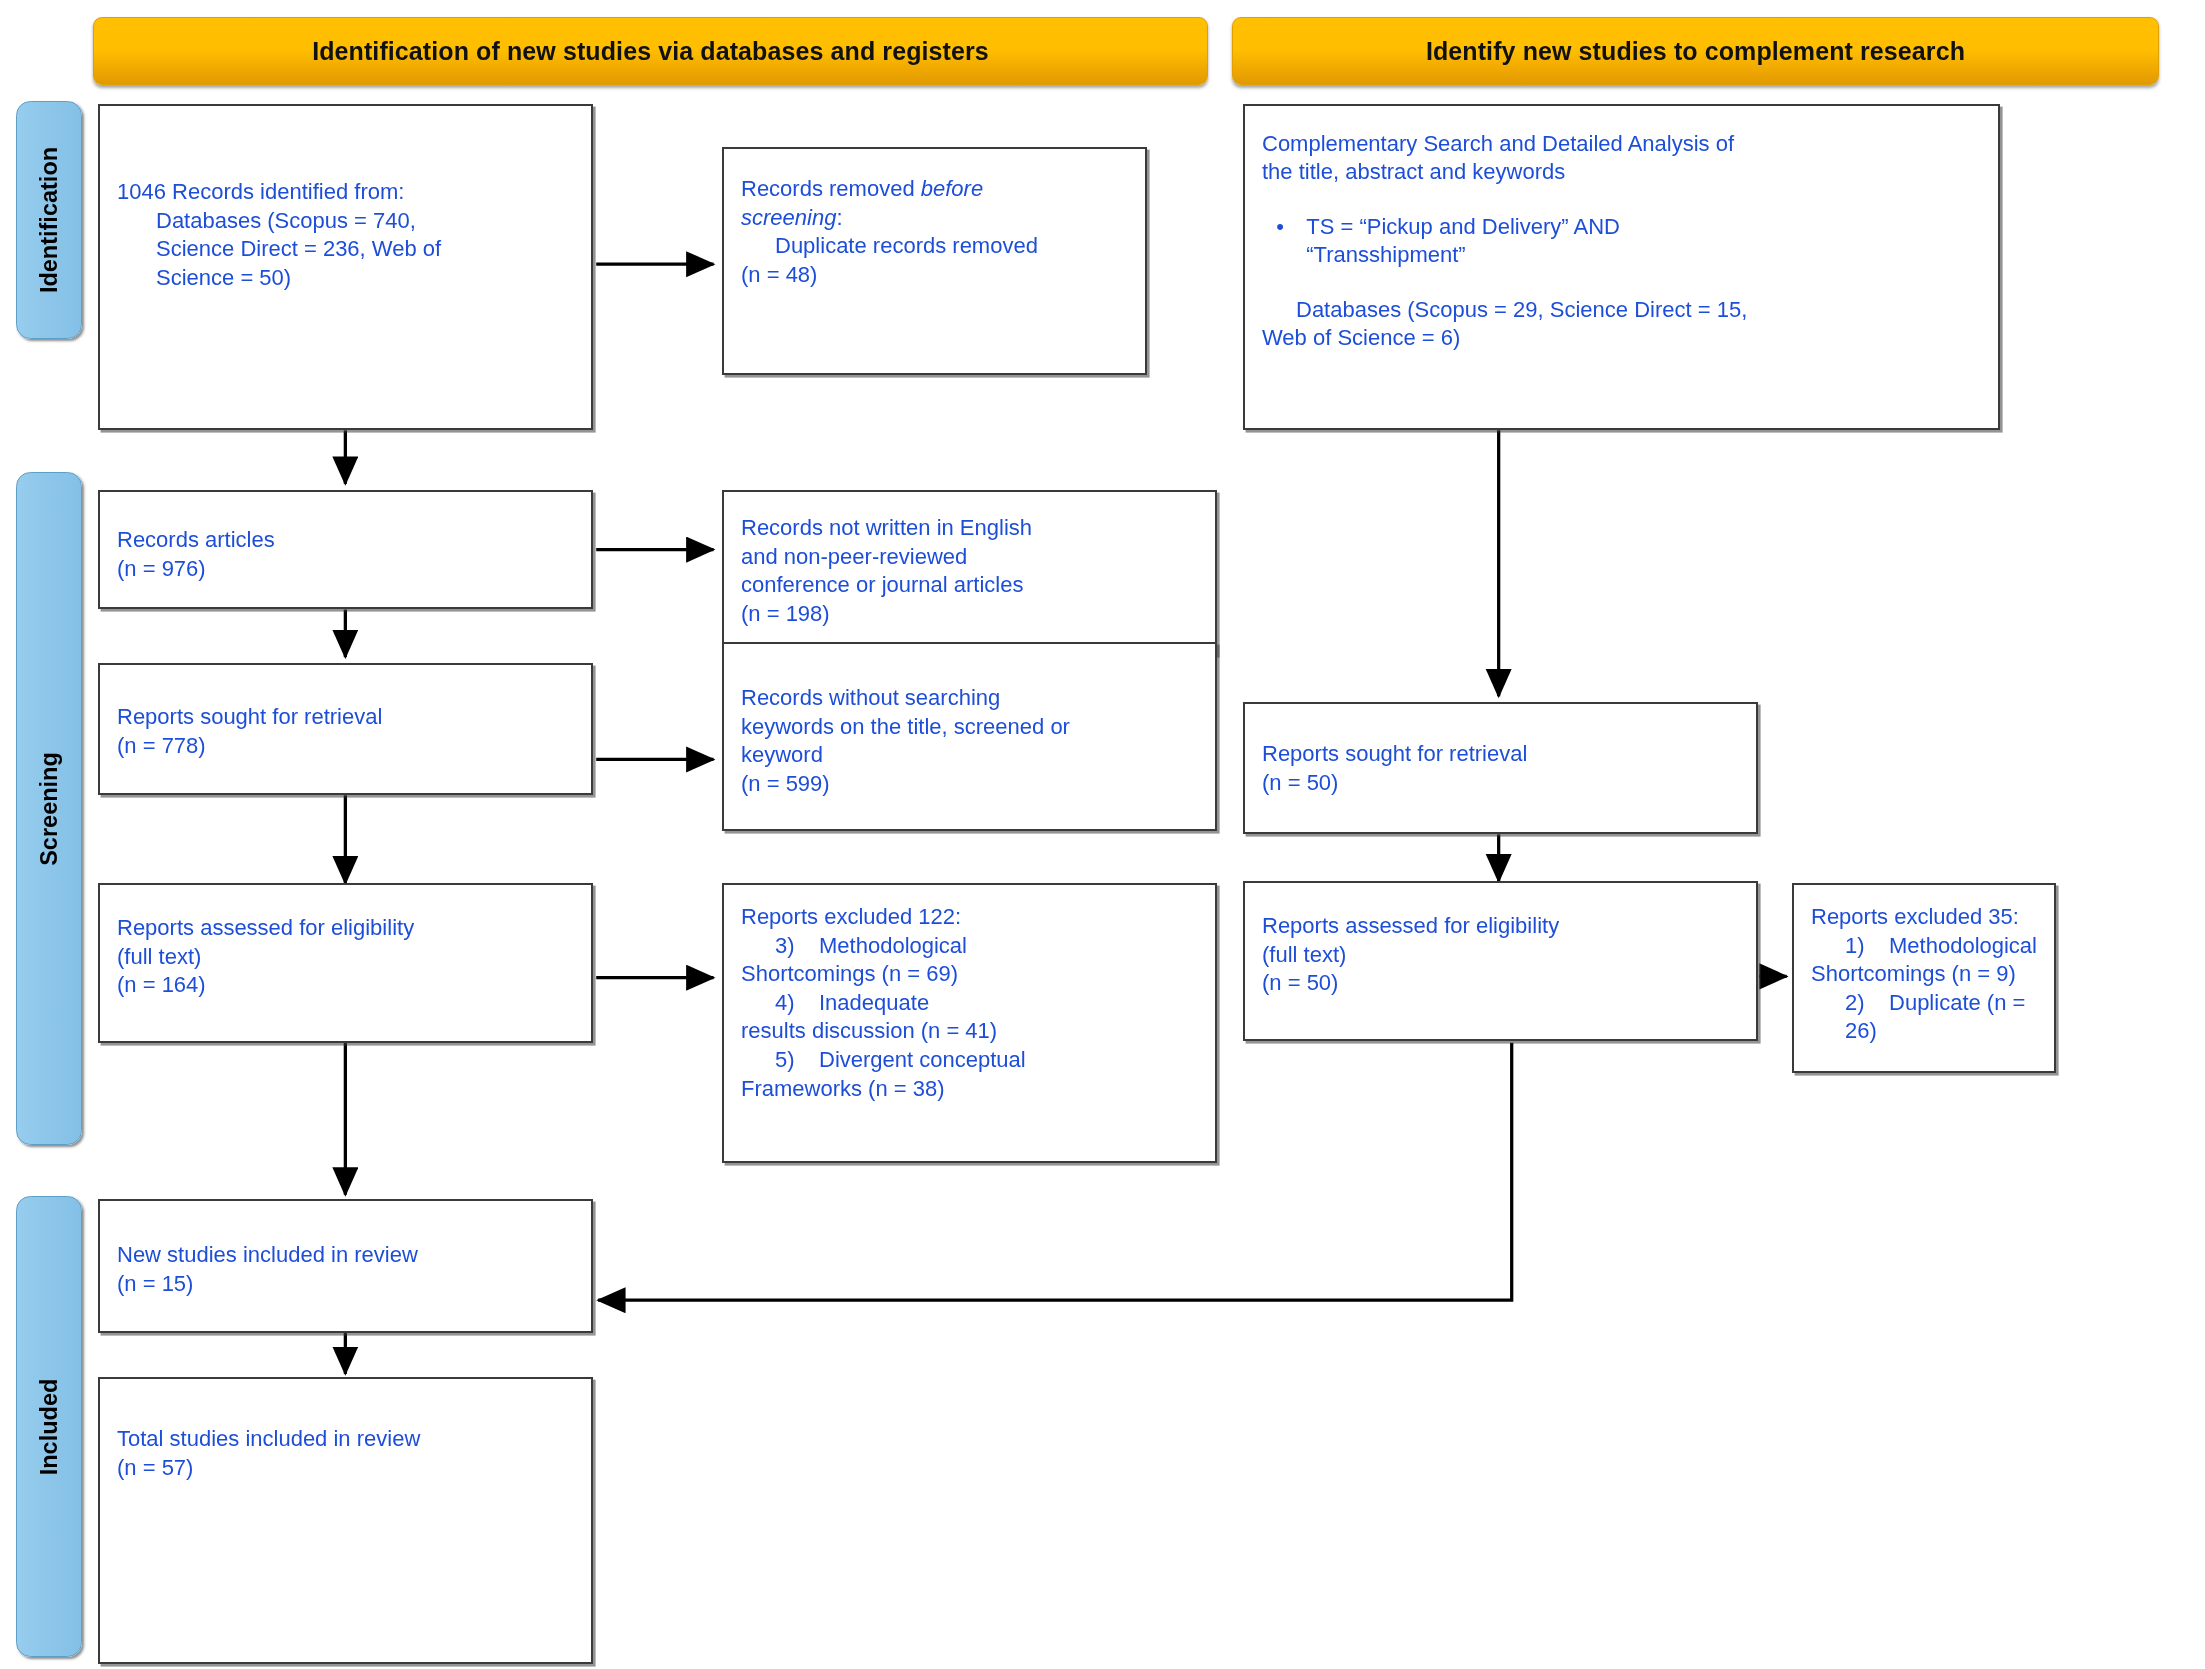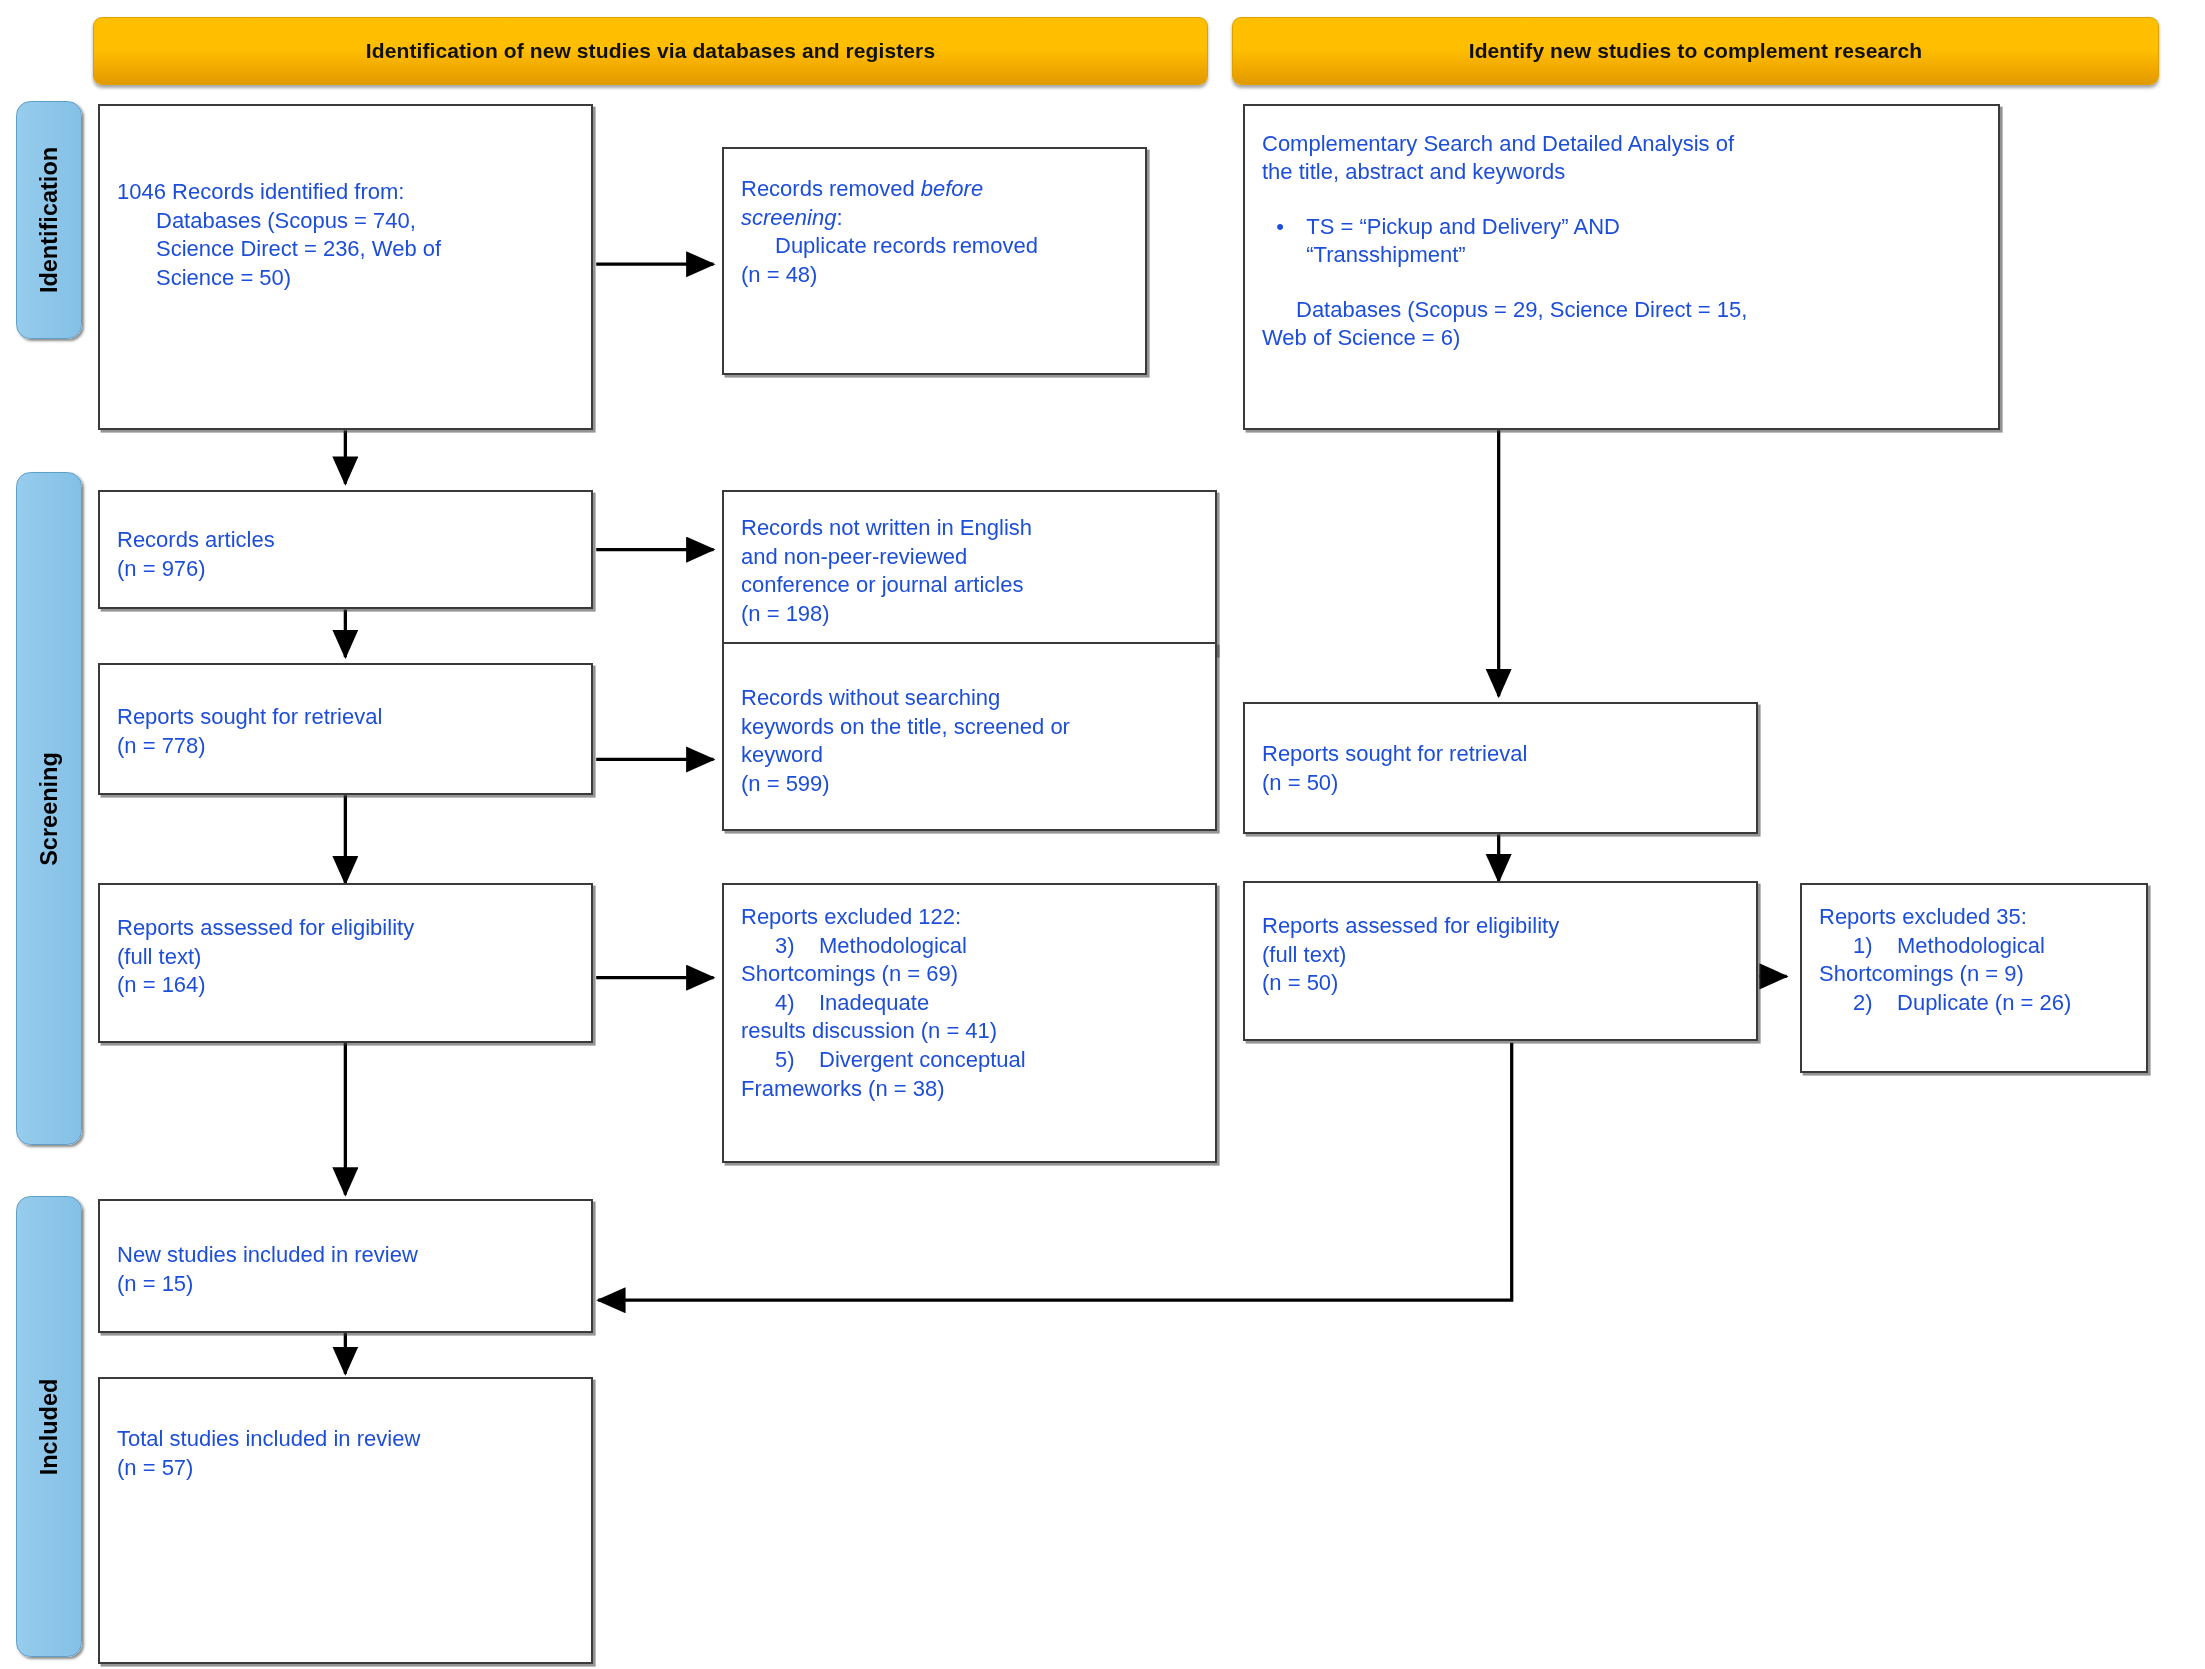--- a/index.html
+++ b/index.html
@@ -12,21 +12,21 @@
     overflow:hidden;
   }
   
   .hdr{
     position:absolute;
     background:linear-gradient(180deg,#ffc000 0%,#ffbe00 48%,#f0a800 78%,#e09a00 100%);
     border:1.3px solid #e0a000;
     border-radius:9px;
     box-shadow:0 2.6px 3.3px rgba(0,0,0,.35);
     display:flex;align-items:center;justify-content:center;
-    font-size:21px;font-weight:bold;letter-spacing:0.1px;
+    font-size:25px;font-weight:bold;letter-spacing:0.1px;
     color:#111;
     text-align:center;
   }
   
   .phase{
     position:absolute;
     background:linear-gradient(90deg,#97cdee 0%,#8ec7ea 40%,#84c0e6 100%);
     border:1.3px solid #5e9fc6;
     border-radius:14.3px;
     box-shadow:2px 2px 2.6px rgba(0,0,0,.45);
@@ -202,21 +202,21 @@
     <div class="ln">Reports sought for retrieval</div>
     <div class="ln">(n = 50)</div>
   </div>
 
   <div class="box" style="left:1243px;top:881px;width:515px;height:160px;padding-top:29px;">
     <div class="ln">Reports assessed for eligibility</div>
     <div class="ln">(full text)</div>
     <div class="ln">(n = 50)</div>
   </div>
 
-  <div class="box" style="left:1792px;top:883px;width:348px;height:190px;padding-top:18px;padding-right:6.5px;margin-left:8px;">
+  <div class="box" style="left:1792px;top:883px;width:264px;height:190px;padding-top:18px;padding-right:6.5px;">
     <div class="ln">Reports excluded 35:</div>
     <div class="ln ind2">1)    Methodological</div>
     <div class="ln">Shortcomings (n = 9)</div>
     <div class="ln ind2">2)    Duplicate (n = 26)</div>
   </div>
 
 </div>
 
 
 </body></html>

